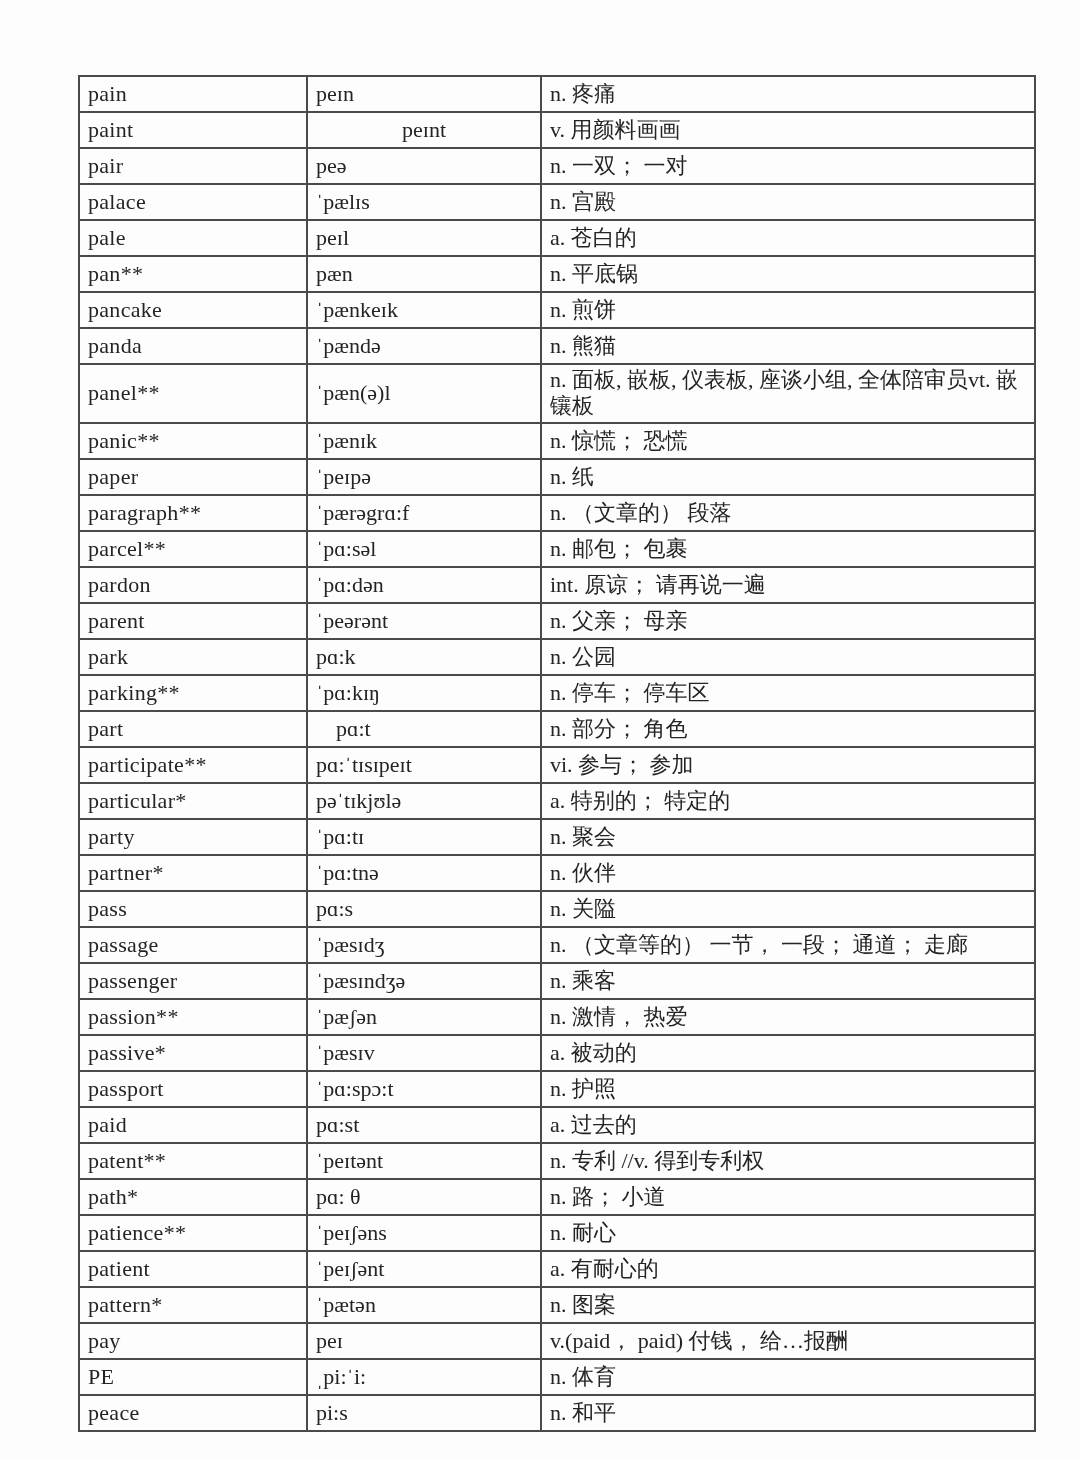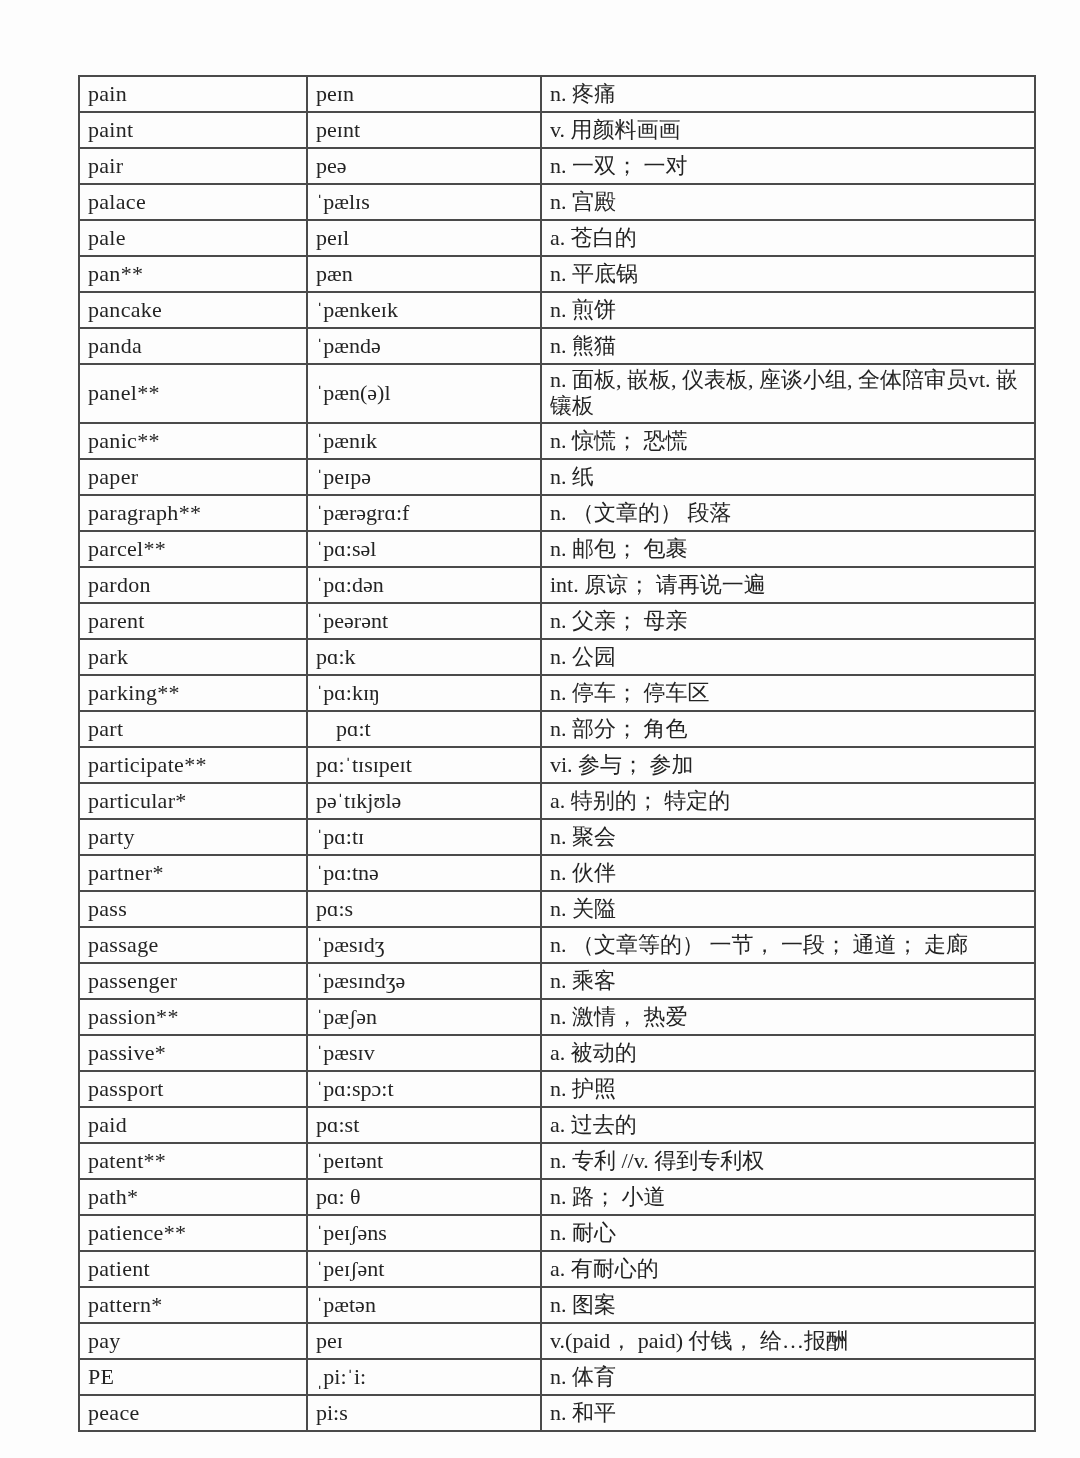--- a/index.html
+++ b/index.html
@@ -43,21 +43,21 @@
 <div class="page" style="background: rgb(253, 253, 253);">
   <table class="vocab" style="color: rgb(36, 36, 36);">
     <tbody>
         <tr>
           <td class="col-word" style="border-color: rgb(74, 74, 74);">pain</td>
           <td class="col-phonetic" style="border-color: rgb(74, 74, 74);">peɪn</td>
           <td class="col-meaning" style="border-color: rgb(74, 74, 74);">n. 疼痛</td>
         </tr>
         <tr>
           <td class="col-word" style="border-color: rgb(74, 74, 74);">paint</td>
-          <td class="col-phonetic" style="border-color: rgb(74, 74, 74);">peɪnt</td>
+          <td class="col-phonetic" style="border-color: rgb(74, 74, 74); text-align: center;">peɪnt</td>
           <td class="col-meaning" style="border-color: rgb(74, 74, 74);">v. 用颜料画画</td>
         </tr>
         <tr>
           <td class="col-word" style="border-color: rgb(74, 74, 74);">pair</td>
           <td class="col-phonetic" style="border-color: rgb(74, 74, 74);">peə</td>
           <td class="col-meaning" style="border-color: rgb(74, 74, 74);">n. 一双； 一对</td>
         </tr>
         <tr>
           <td class="col-word" style="border-color: rgb(74, 74, 74);">palace</td>
           <td class="col-phonetic" style="border-color: rgb(74, 74, 74);">ˈpælɪs</td>

